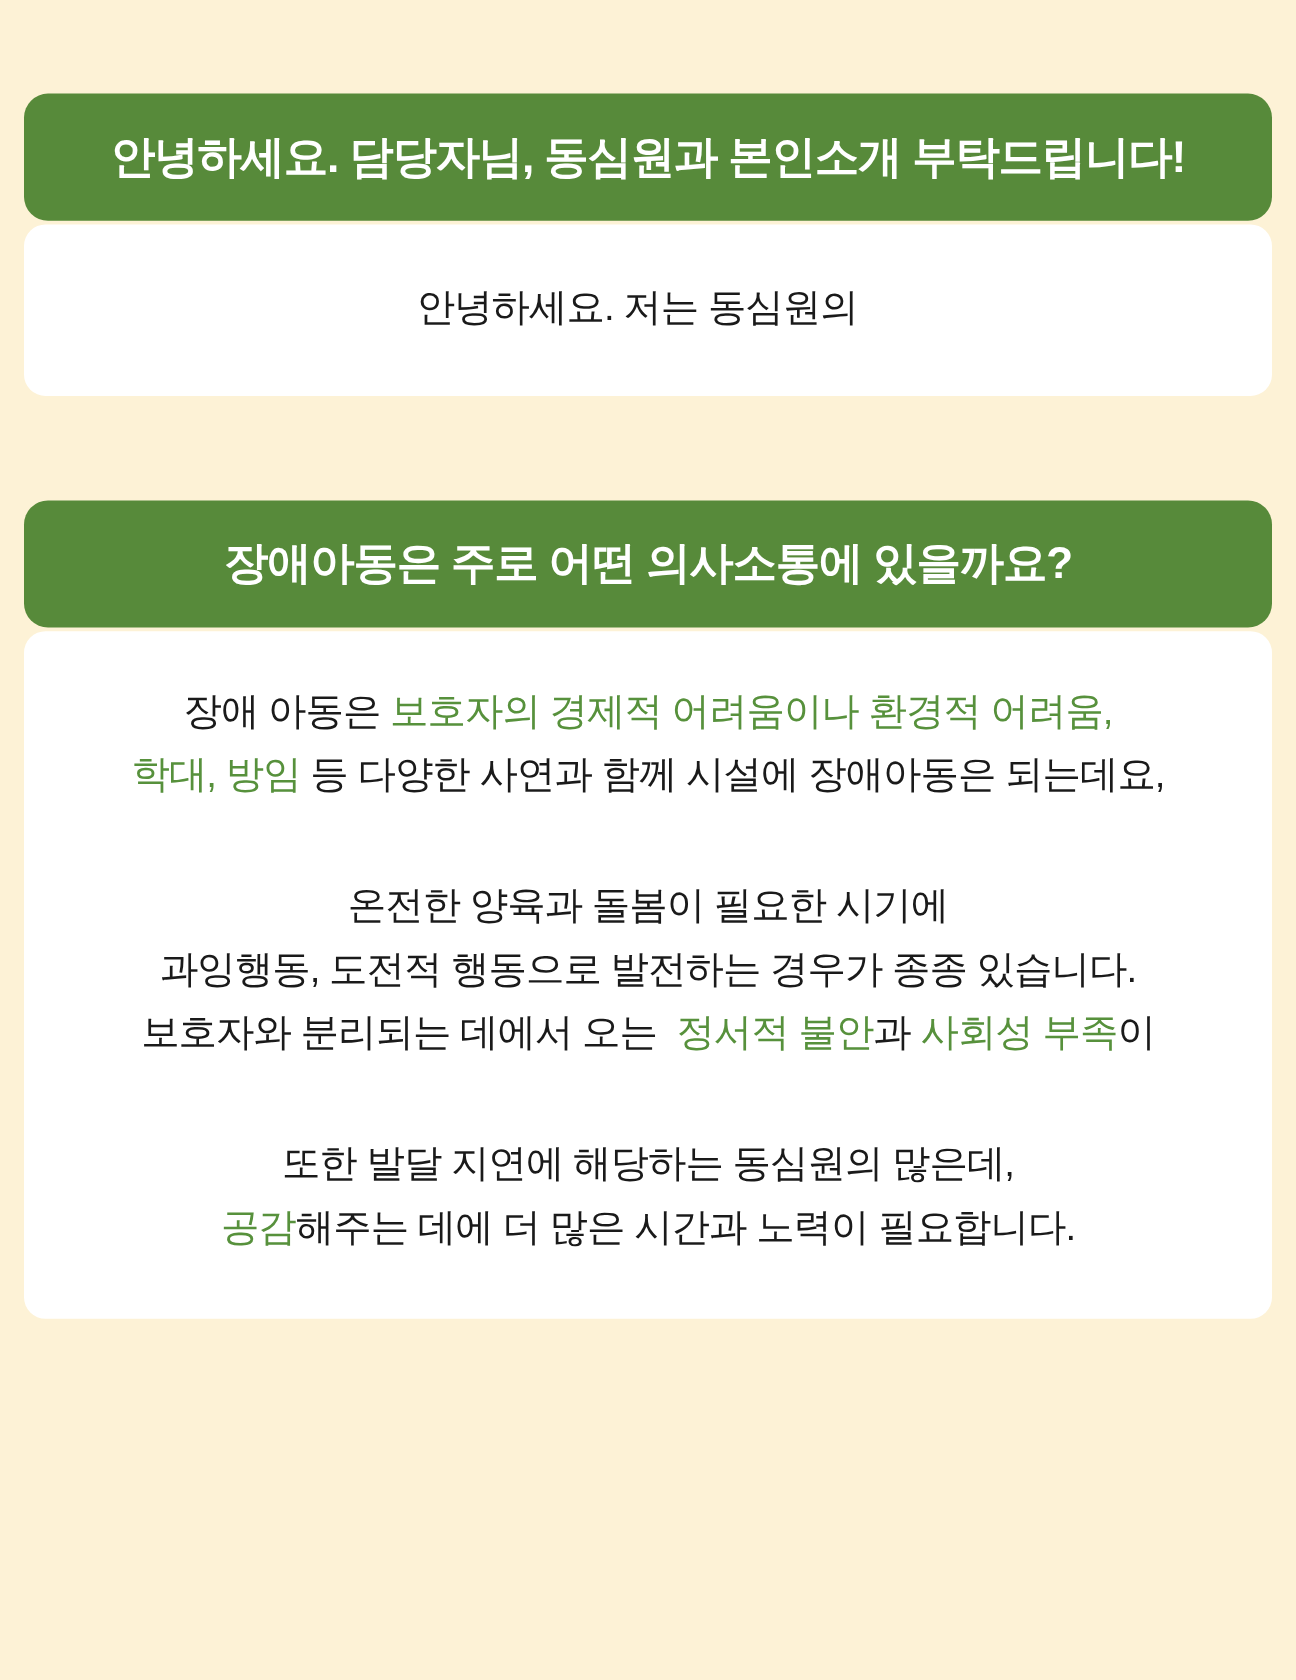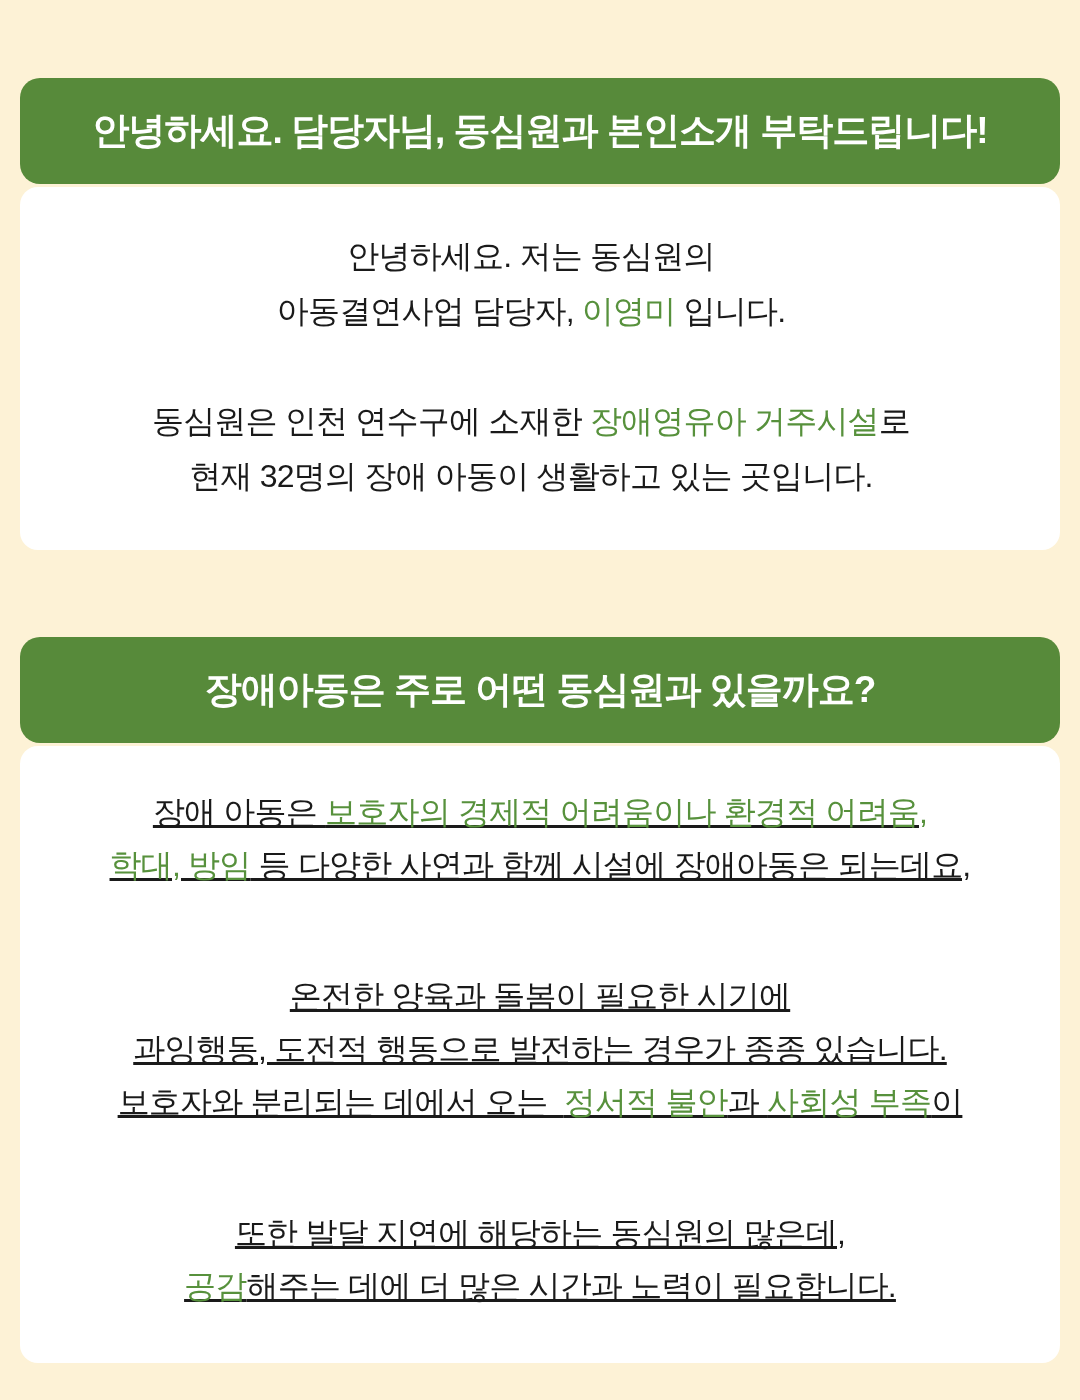--- a/index.html
+++ b/index.html
@@ -37,62 +37,57 @@
 
   .card {
     margin: 3px 20px 0 20px;
     background: var(--card-bg, #ffffff);
     border-radius: 18px;
     text-align: center;
     color: var(--text-color, #1a1a1a);
   }
 
   .card-intro { padding: 42px 30px 46px 12px; }
-  .card-detail { padding: 40px 30px 50px 30px; text-decoration: underline; }
+  .card-detail { padding: 40px 30px 50px 30px; }
 
   .para {
     font-size: 32px;
     font-weight: 500;
     letter-spacing: -0.8px;
   }
 
   .card-intro .para { line-height: 55px; }
   .card-intro .para + .para { margin-top: 55px; }
 
   .card-detail .para { line-height: 53px; }
-  .card-detail .para + .para { margin-top: 78px; }
+  .card-detail .para + .para { margin-top: 56px; }
 
   .line { display: block; white-space: pre-wrap; }
 
   .hl { color: var(--highlight-green, #57913c); }
 </style>
 </head>
 <body>
 
 <div class="page">
 
   <section>
     <div class="banner">
       <h2 class="banner-title">안녕하세요. 담당자님, 동심원과 본인소개 부탁드립니다!</h2>
     </div>
     <div class="card card-intro">
       <p class="para">
         <span class="line"><span>안녕하세요. 저는 동심원의</span></span>
-        <span class="line"><span>아동결연사업 담당자, </span><span class="hl">이영미</span><span> 입니다.</span></span>
-      </p>
-      <p class="para">
-        <span class="line"><span>동심원은 인천 연수구에 소재한 </span><span class="hl">장애영유아 거주시설</span><span>로</span></span>
-        <span class="line"><span>현재 32명의 장애 아동이 생활하고 있는 곳입니다.</span></span>
       </p>
     </div>
   </section>
 
   <section style="margin-top:87px;">
     <div class="banner">
-      <h2 class="banner-title">장애아동은 주로 어떤 동심원과 있을까요?</h2>
+      <h2 class="banner-title">장애아동은 주로 어떤 의사소통에 있을까요?</h2>
     </div>
     <div class="card card-detail">
       <p class="para">
         <span class="line"><span>장애 아동은 </span><span class="hl">보호자의 경제적 어려움이나 환경적 어려움,</span></span>
         <span class="line"><span class="hl">학대, 방임</span><span> 등 다양한 사연과 함께 시설에 장애아동은 되는데요,</span></span>
       </p>
       <p class="para">
         <span class="line"><span>온전한 양육과 돌봄이 필요한 시기에</span></span>
         <span class="line"><span>과잉행동, 도전적 행동으로 발전하는 경우가 종종 있습니다.</span></span>
         <span class="line"><span>보호자와 분리되는 데에서 오는  </span><span class="hl">정서적 불안</span><span>과 </span><span class="hl">사회성 부족</span><span>이</span></span>

